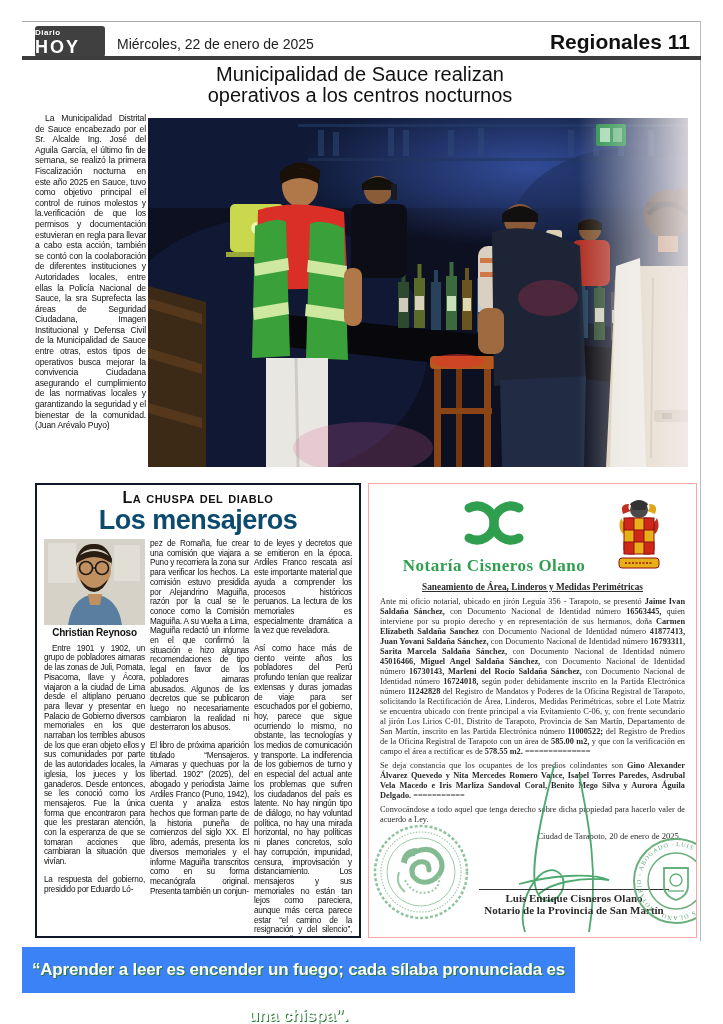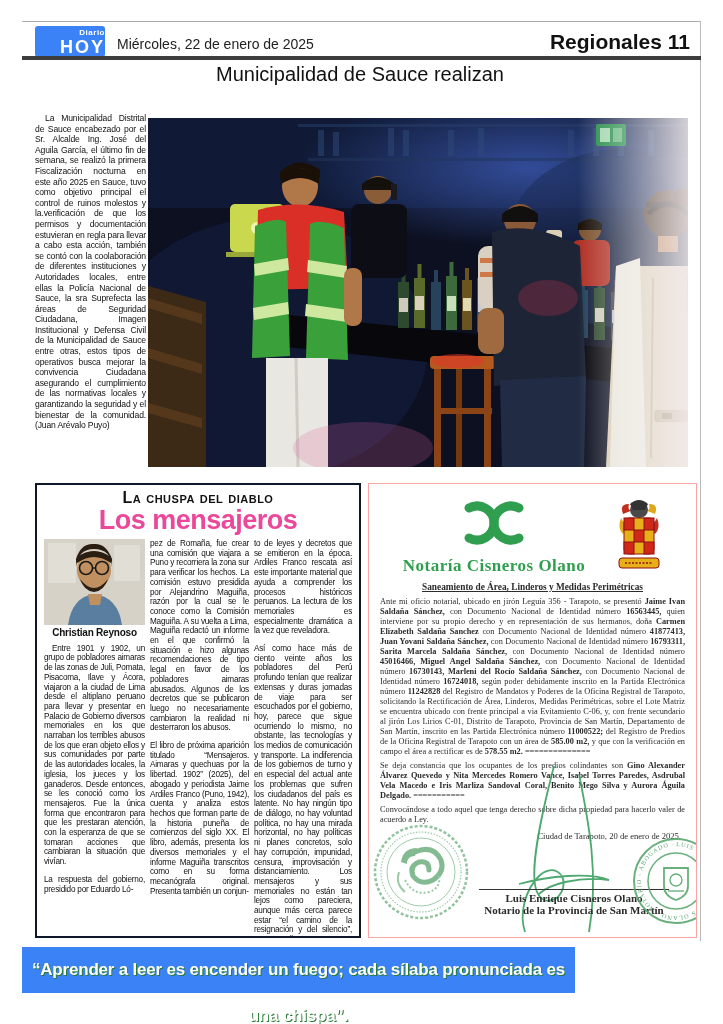--- a/index.html
+++ b/index.html
@@ -4,42 +4,42 @@
 <style>
   html,body{margin:0;padding:0;background:#e8e8e8;}
   .page{
     position:relative;width:723px;height:1024px;background:#ffffff;
     font-family:"Liberation Sans",sans-serif;color:#1a1a1a;overflow:hidden;
     margin:0 auto;
   }
   
   .topline{position:absolute;left:22px;top:21px;width:679px;height:1px;background:#aaa;}
   .rightline{position:absolute;left:700px;top:21px;width:1px;height:920px;background:#bbb;}
-  .logo{position:absolute;left:35px;top:26px;width:70px;height:31px;background:#3b82f6;
-        border-radius:3px;text-align:right;color:#fff;line-height:1;}
+  .logo{position:absolute;left:35px;top:26px;width:70px;height:31px;background:#404040;
+        border-radius:3px;text-align:left;color:#fff;line-height:1;}
   .logo .lt{font-size:8px;font-weight:bold;display:block;margin-top:3px;letter-spacing:.5px;}
   .logo .lm{font-size:18px;font-weight:bold;display:block;letter-spacing:2px;margin-top:1px;}
   .hdate{position:absolute;left:117px;top:36px;font-size:14px;color:#222;}
   .hsection{position:absolute;right:33px;top:30px;font-size:21px;font-weight:bold;color:#111;}
   .thickrule{position:absolute;left:22px;top:56px;width:679px;height:4px;background:#3d3d3d;}
   
   .headline{position:absolute;left:100px;top:64px;width:520px;text-align:center;
             font-size:20px;font-weight:normal;line-height:21px;color:#111;}
   
   .leadcol{position:absolute;left:35px;top:113px;width:111px;height:357px;overflow:hidden;
            font-size:8.6px;line-height:10.6px;text-align:justify;letter-spacing:-.15px;color:#111;}
   .leadcol .p{text-indent:10px;}
   .photo{position:absolute;left:148px;top:118px;width:540px;height:349px;background:#0c1020;}
   .photo svg{display:block;width:100%;height:100%;}
   
   .chuspa{position:absolute;left:35px;top:483px;width:322px;height:451px;border:2px solid #0f172a;
           overflow:hidden;background:#fff;}
   .chuspa-head{text-align:center;padding-top:4px;height:48px;}
   .kicker{font-variant:small-caps;font-weight:bold;font-size:16px;letter-spacing:.5px;color:#111;}
-  .ctitle{font-size:27px;font-weight:bold;line-height:26px;color:#ec4899;letter-spacing:-.5px;}
+  .ctitle{font-size:27px;font-weight:bold;line-height:26px;color:#0c4a6e;letter-spacing:-.5px;}
   .chuspa-cols{display:flex;gap:5px;padding:2px 7px 0 7px;}
   .ccol{font-size:8.2px;line-height:9.7px;text-align:justify;letter-spacing:-.22px;color:#111;}
   .ccol .cp{margin:0 0 8px 0;}
   .ccol1{width:103px;}
   .ccol2{width:101px;}
   .ccol3{width:100px;}
   .portrait{width:101px;height:86px;background:#d8d4cc;}
   .portrait svg{display:block;width:100%;height:100%;}
   .pcaption{font-weight:bold;font-size:10px;text-align:center;margin:3px 0 6px 0;}
   
@@ -77,20 +77,21 @@
   <div class="logo">
     <span class="lt">Diario</span>
     <span class="lm">HOY</span>
   </div>
   <div class="hdate">Miércoles, 22 de enero de  2025</div>
   <div class="hsection">Regionales  11</div>
   <div class="thickrule"></div>
 
   <div class="headline">
     <div>Municipalidad de Sauce realizan</div>
+    <div>operativos  a los centros nocturnos</div>
   </div>
 
   <div class="leadcol">
     <div class="p">La Municipalidad Distrital de Sauce encabezado por el Sr. Alcalde Ing. José del Aguila García, el último fin de semana, se realizó la primera Fiscalización nocturna en este año 2025 en Sauce, tuvo como objetivo principal el control de ruinos molestos y la.verificación de que los permisos y documentación estuvieran en regla para llevar a cabo esta acción, también se contó con la coolaboración de diferentes instituciones y Autoridades locales, entre ellas la Policía Nacional de Sauce, la sra Suprefecta las áreas de Seguridad Ciudadana, Imagen Institucional y Defensa Civil de la Municipalidad de Sauce entre otras, estos tipos de operativos busca mejorar la convivencia Ciudadana asegurando el cumplimiento de las normativas locales y garantizando la seguridad y el bienestar de la comunidad. (Juan Arévalo Puyo)</div>
   </div>
 
   <div class="photo">
     <svg viewBox="0 0 540 349" preserveAspectRatio="none">
       <defs>
         <linearGradient id="haze" x1="0" y1="0" x2="1" y2="0">

